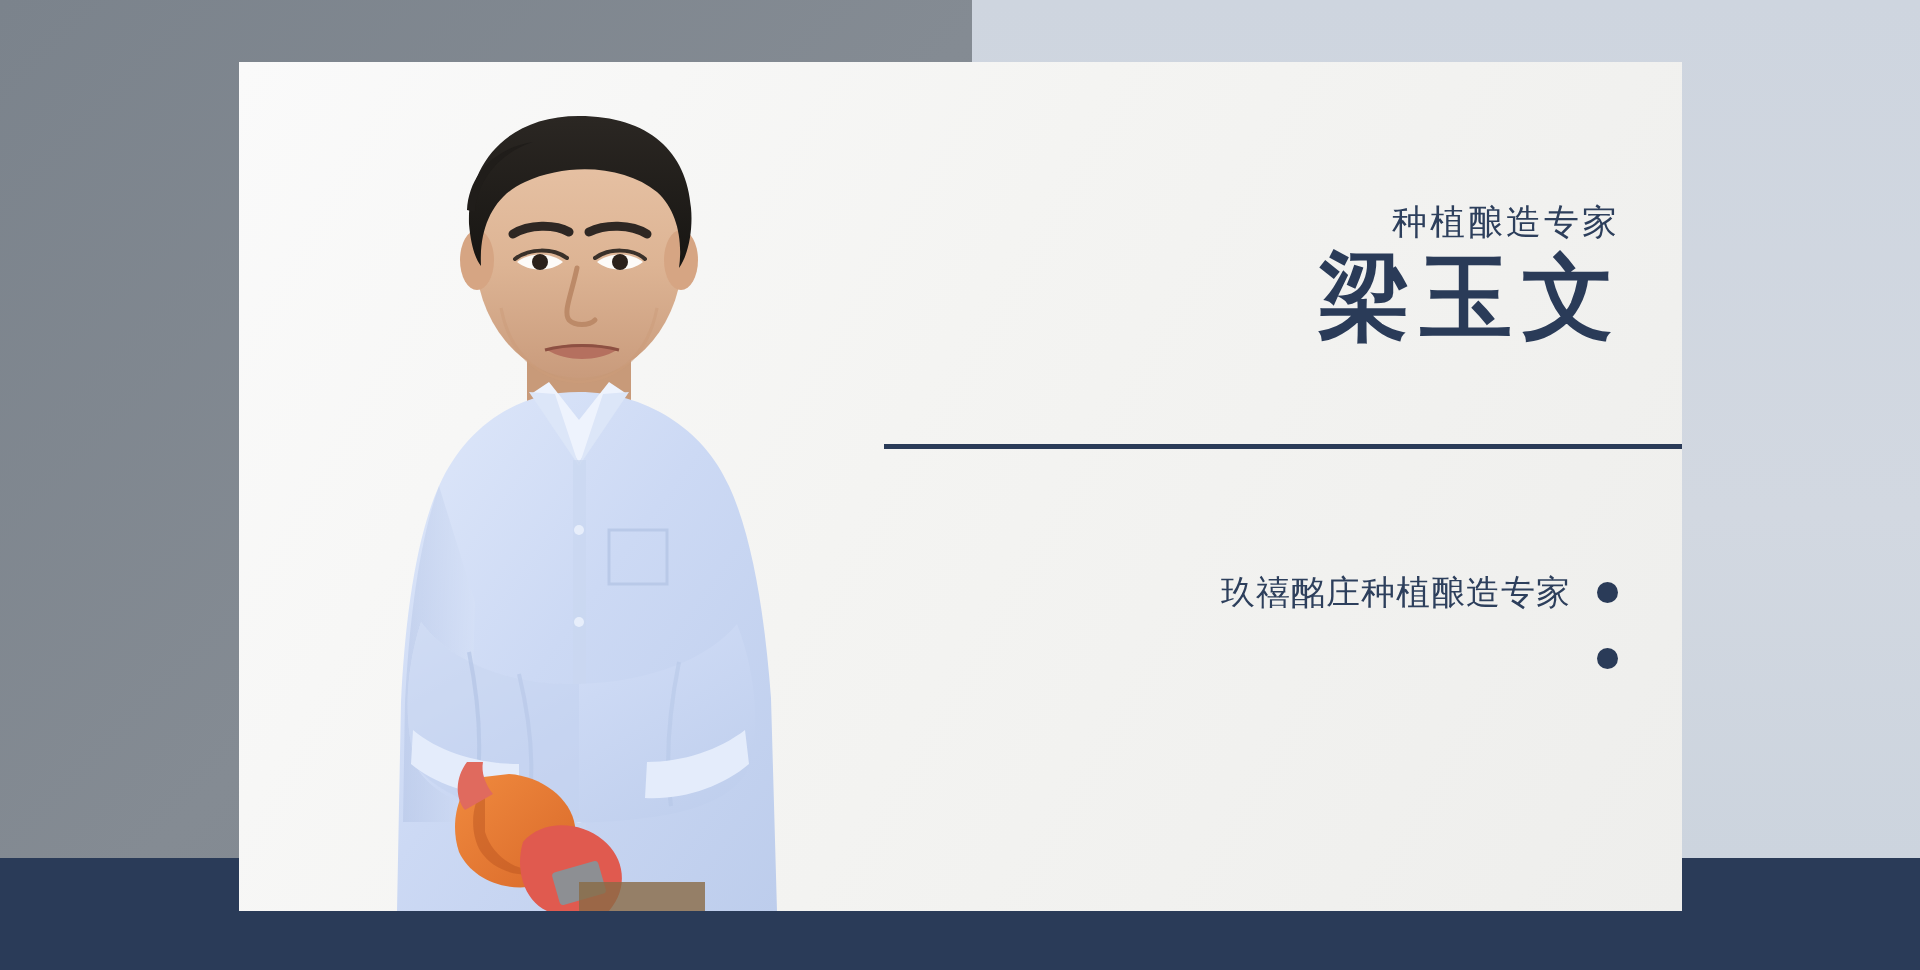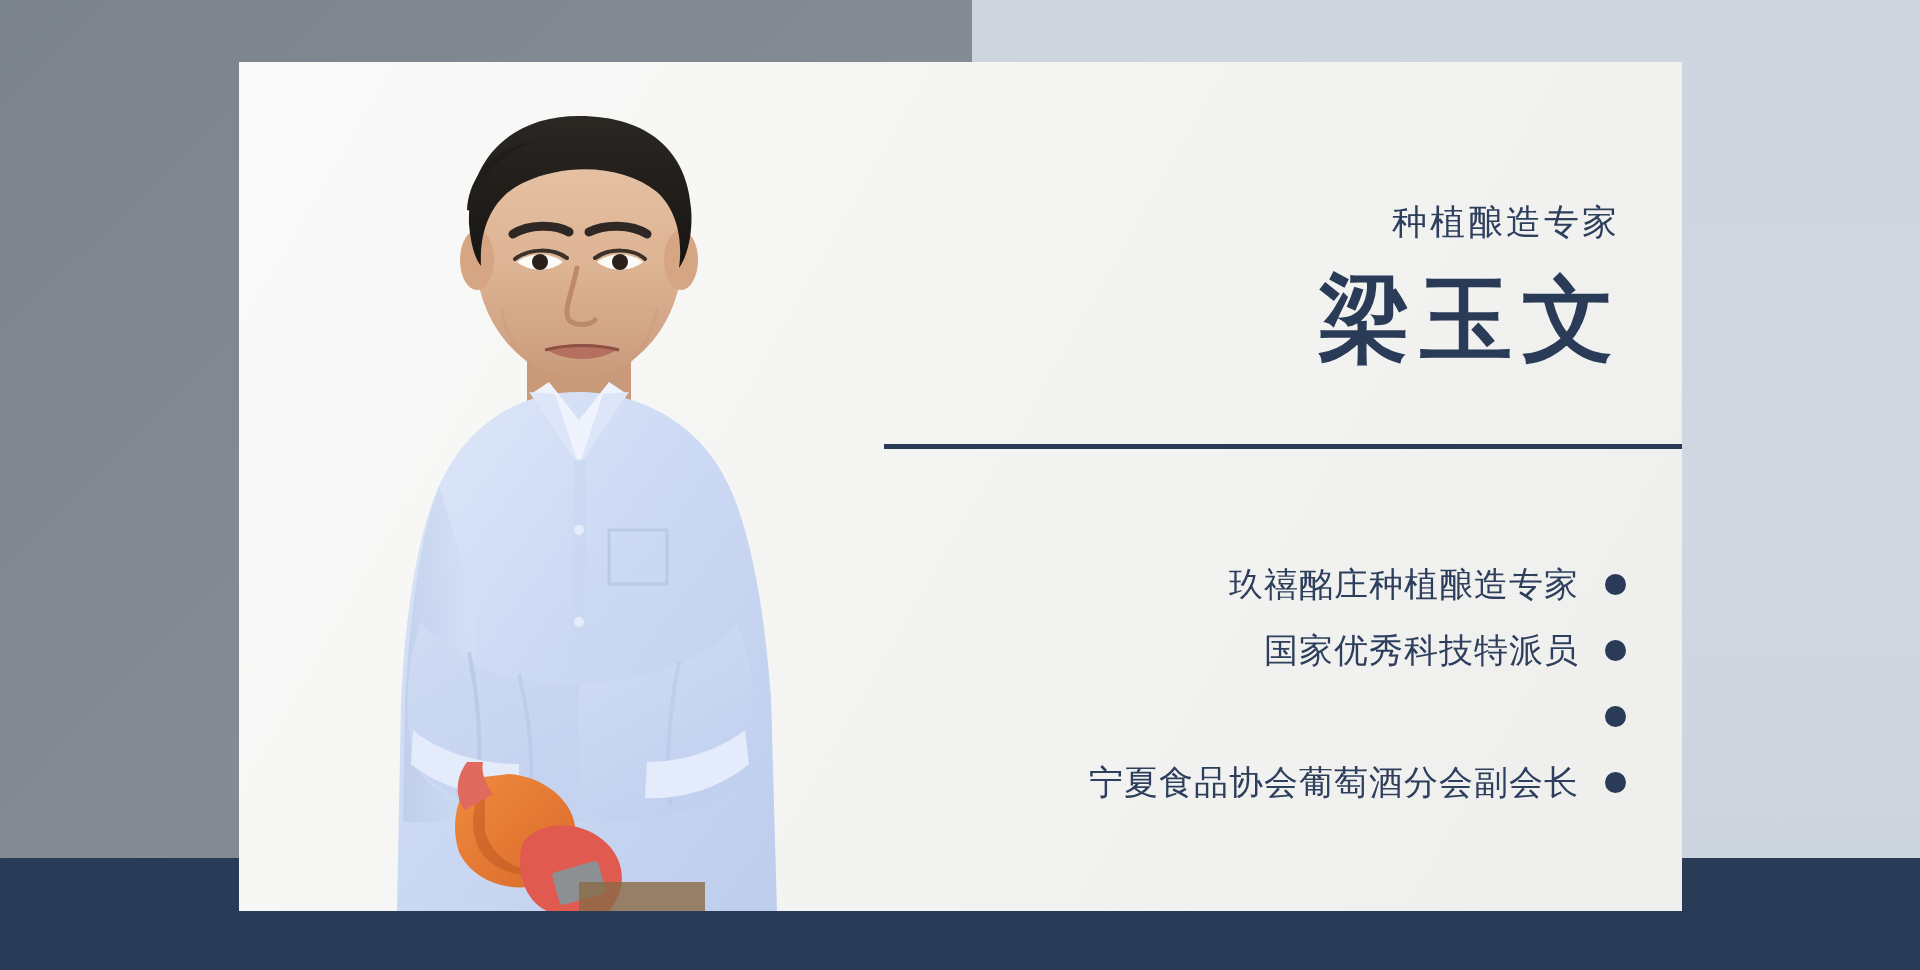--- a/index.html
+++ b/index.html
@@ -92,44 +92,44 @@
     letter-spacing: 3px;
     color: #2d3f5c;
     font-family: "Liberation Sans", "DejaVu Sans", sans-serif;
     white-space: nowrap;
     line-height: 1;
   }
 
   .name {
     position: absolute;
     right: 58px;
-    top: 206px;
+    top: 190px;
     font-size: 92px;
     letter-spacing: 10px;
     color: #2a3b58;
-    font-family: Liberation Serif, serif;
+    font-family: Liberation Mono, monospace;
     font-weight: 700;
     white-space: nowrap;
     line-height: 1.15;
   }
 
   .rule {
     position: absolute;
     left: 5px;
     top: 382px;
     width: 955px;
     height: 5px;
     background: #2a3b58;
   }
 
   .cred-list {
     position: absolute;
     right: 52px;
     top: 485px;
-    margin: 4px;
+    margin: 12px;
     padding: 0;
     list-style: none;
   }
   .cred-item {
     display: flex;
     align-items: center;
     justify-content: flex-end;
     height: 66px;
   }
   .cred-text {
@@ -266,27 +266,19 @@
       <div class="name">梁玉文</div>
 
       <div class="rule"></div>
 
       <ul class="cred-list">
         <li class="cred-item">
           <span class="cred-text">玖禧酩庄种植酿造专家</span>
           <span class="cred-dot"></span>
         </li>
         <li class="cred-item">
-          <span class="cred-text">国家优秀科技特派员</span>
-          <span class="cred-dot"></span>
-        </li>
-        <li class="cred-item">
-          <span class="cred-dot"></span>
-        </li>
-        <li class="cred-item">
-          <span class="cred-text">宁夏食品协会葡萄酒分会副会长</span>
           <span class="cred-dot"></span>
         </li>
       </ul>
 
     </div>
   </div>
 </div>
 
 </body></html>

